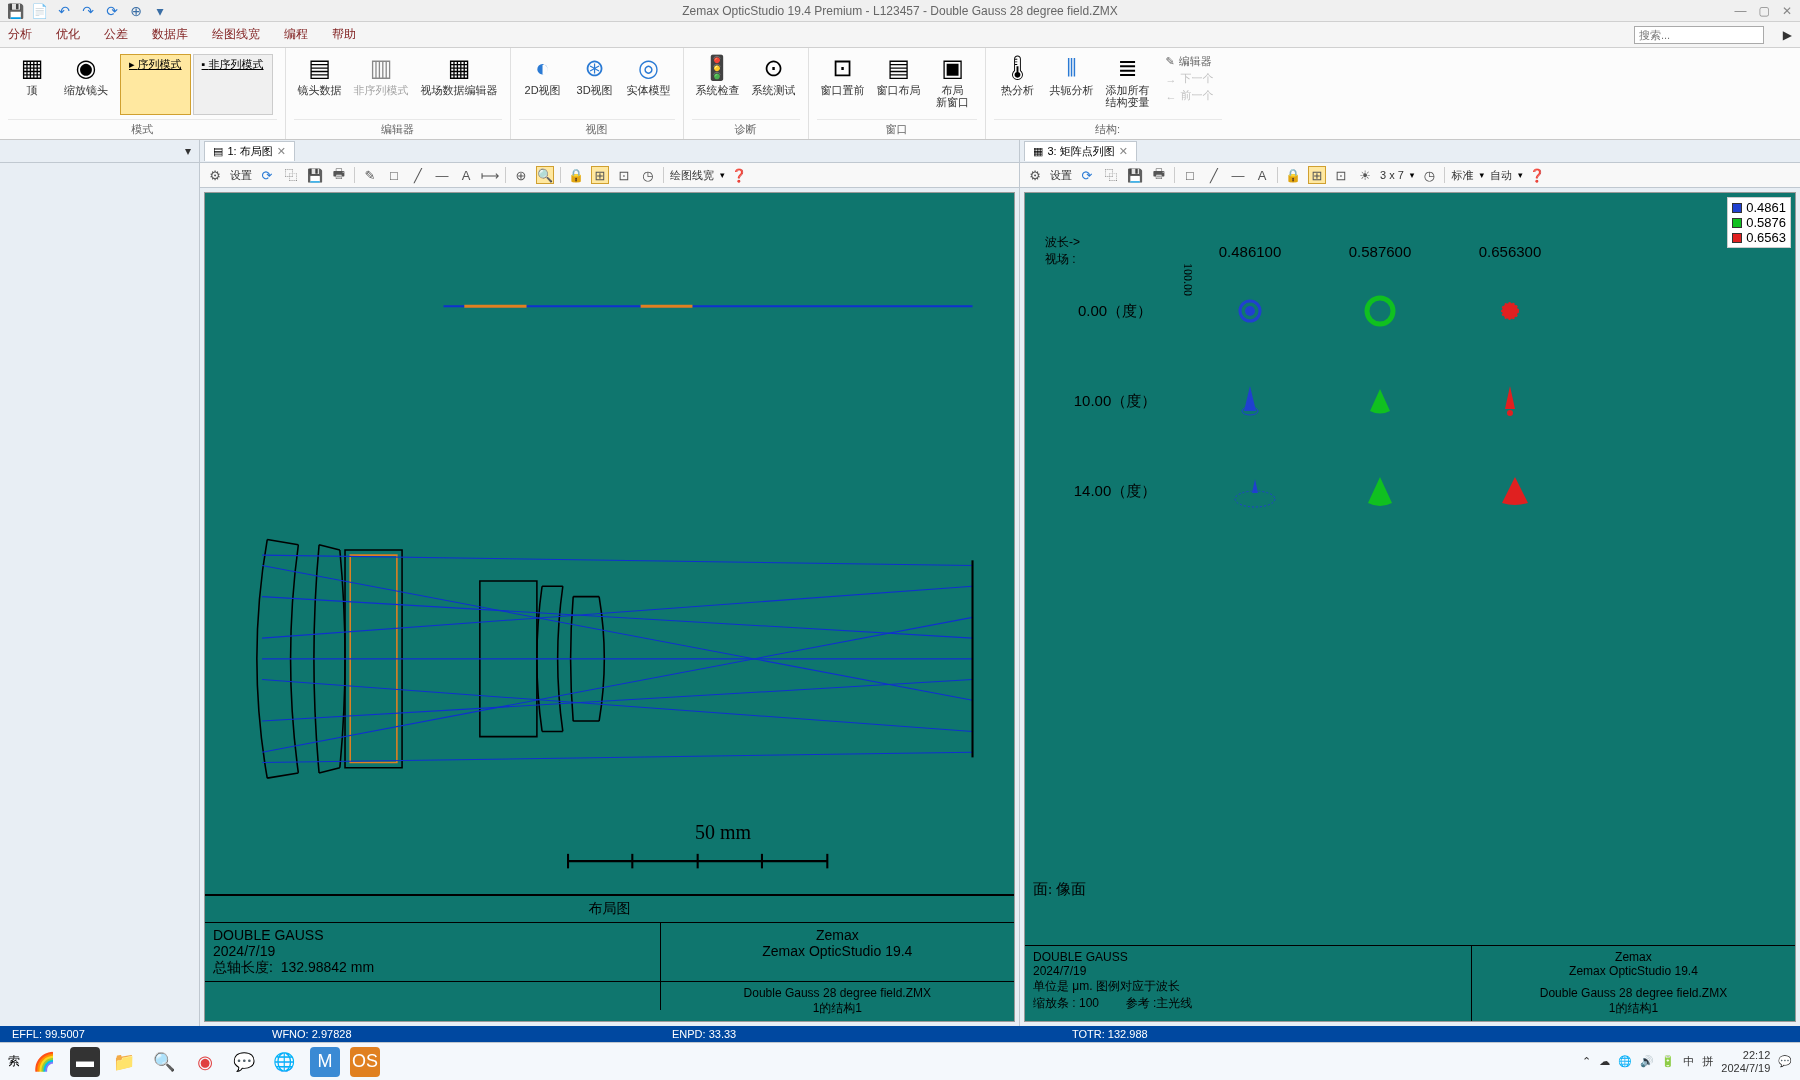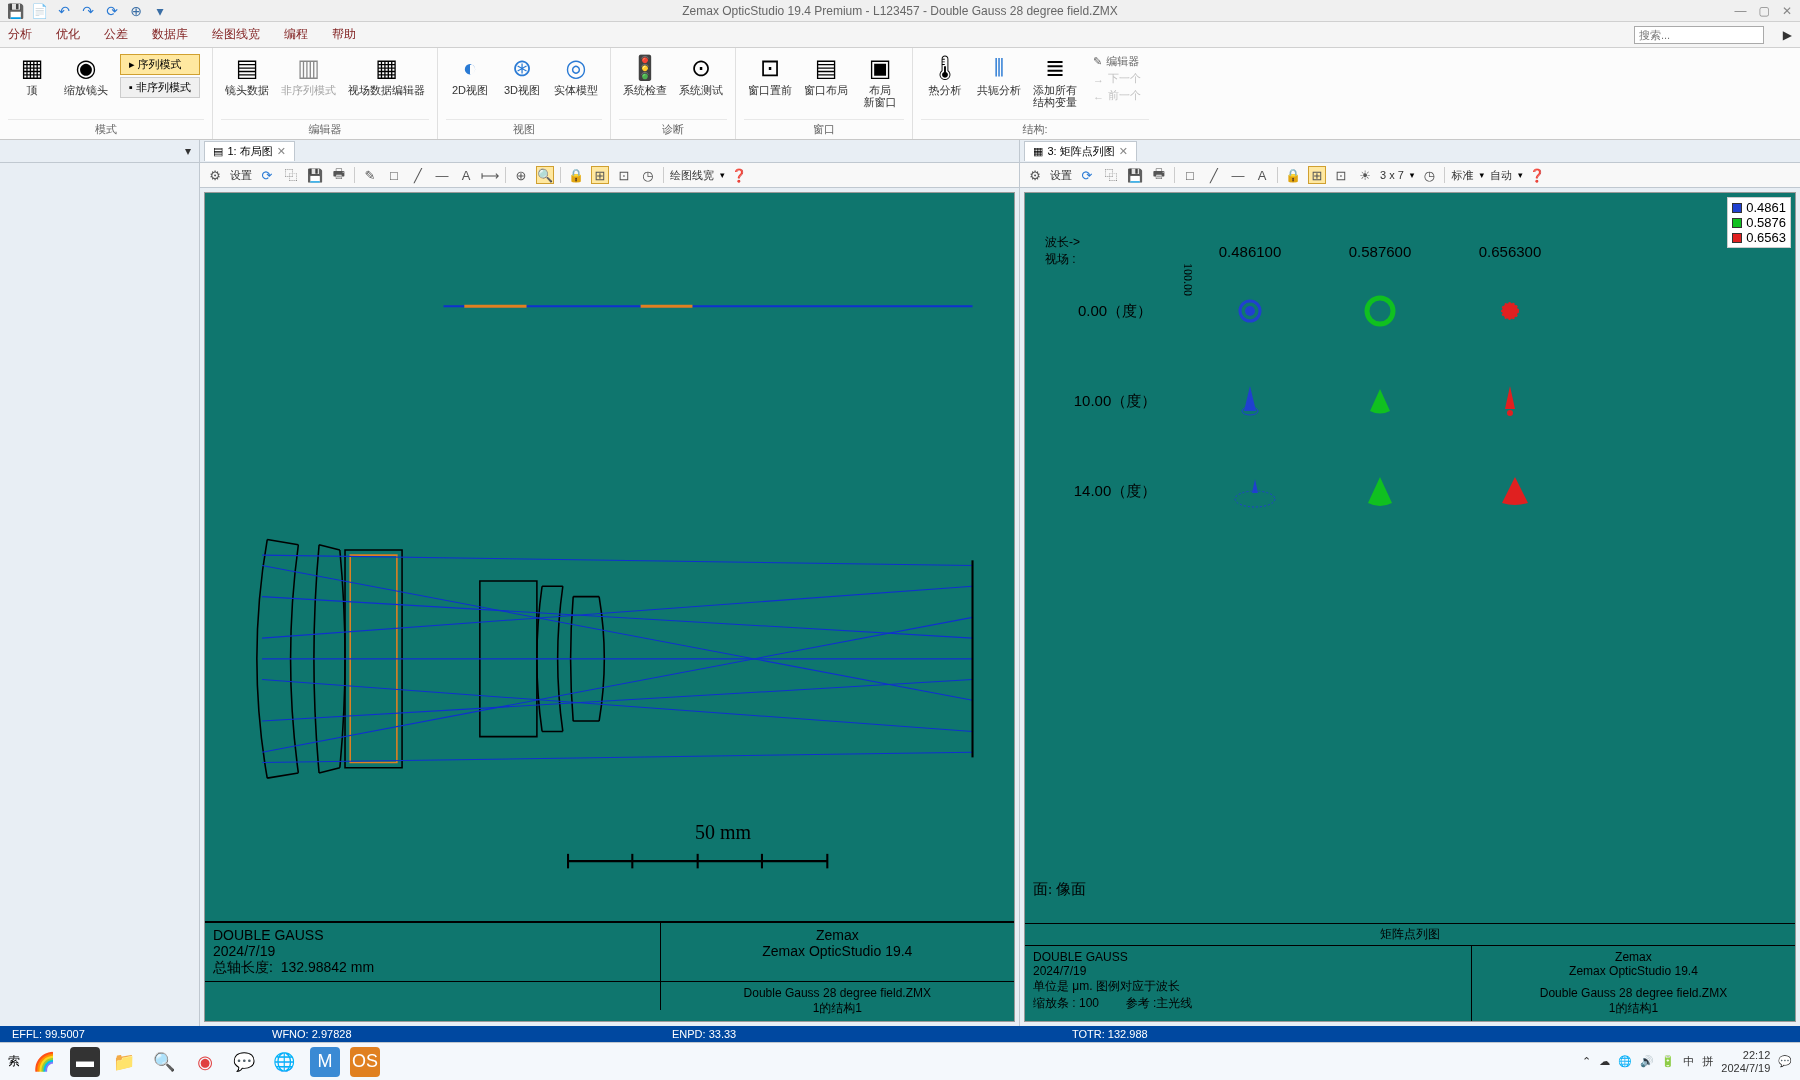--- a/index.html
+++ b/index.html
@@ -20,21 +20,21 @@
 .menubar .arrow { position:absolute; right:8px; color:#333; }
 
 
 .ribbon { height:92px; background:#fcfcfc; border-bottom:1px solid #c8c8c8; display:flex; }
 .rgroup { border-right:1px solid #e0e0e0; display:flex; flex-direction:column; padding:2px 8px 0; }
 .rgroup .btns { display:flex; gap:4px; flex:1; }
 .rgroup .glabel { text-align:center; font-size:11px; color:#666; padding:2px 0; border-top:1px solid #e8e8e8; }
 .rbtn { display:flex; flex-direction:column; align-items:center; justify-content:flex-start; padding:2px 4px; min-width:48px; cursor:pointer; }
 .rbtn .ricon { width:32px; height:32px; display:flex; align-items:center; justify-content:center; font-size:24px; }
 .rbtn .rlabel { font-size:11px; text-align:center; color:#333; white-space:pre-line; line-height:1.1; }
-.modebox { display:flex; flex-direction:column; gap:2px; padding:4px; }
+.modebox { display:flex; gap:2px; padding:4px;text-decoration:underline; }
 .modebtn { padding:2px 8px; font-size:11px; border:1px solid #d0a030; background:#ffe8a0; cursor:pointer; }
 .modebtn.off { background:#f0f0f0; border-color:#ccc; }
 .smallstack { display:flex; flex-direction:column; gap:2px; font-size:11px; padding:4px 8px; }
 .smallstack div { display:flex; align-items:center; gap:4px; color:#666; }
 
 
 .workspace { display:flex; height:calc(1080px - 22px - 26px - 92px - 16px - 38px); }
 .leftpanel { width:200px; background:#e8eef4; border-right:1px solid #c0c8d0; }
 .leftpanel .drop { padding:4px 8px; border-bottom:1px solid #c0c8d0; color:#333; display:flex; justify-content:flex-end; }
 
@@ -299,20 +299,21 @@
         <line x1="350" y1="635" x2="600" y2="635" stroke="#000" stroke-width="2"></line>
         <line x1="350" y1="628" x2="350" y2="642" stroke="#000" stroke-width="2"></line>
         <line x1="412" y1="628" x2="412" y2="642" stroke="#000" stroke-width="2"></line>
         <line x1="475" y1="628" x2="475" y2="642" stroke="#000" stroke-width="2"></line>
         <line x1="537" y1="628" x2="537" y2="642" stroke="#000" stroke-width="2"></line>
         <line x1="600" y1="628" x2="600" y2="642" stroke="#000" stroke-width="2"></line>
         <text x="610" y="642" font-size="20" font-family="Consolas"></text>
       </svg>
       <div style="position:absolute;left:490px;top:628px;font:20px Consolas">50 mm</div>
       <div class="infobox">
+        <div class="titlecell">布局图</div>
         <div class="row">
           <div class="cell" style="flex:1.3;border-bottom:1px solid #000">
             <div>DOUBLE GAUSS</div>
             <div>2024/7/19</div>
             <div><span>总轴长度:</span>&nbsp;&nbsp;<span>132.98842 mm</span></div>
           </div>
           <div class="cell" style="flex:1;text-align:center;border-right:none;border-bottom:1px solid #000">
             <div>Zemax</div>
             <div>Zemax OpticStudio 19.4</div>
           </div>
@@ -423,21 +424,20 @@
                 <path d="M20 6 L32 32 Q20 38 8 32 Z" fill="#10c020"></path>
               </svg></div>
           <div class="spot"><svg width="50" height="40">
                 <path d="M25 6 L38 32 Q25 36 12 32 Z" fill="#e02020"></path>
               </svg></div>
         </div>
         <div style="writing-mode:vertical-rl;position:absolute;left:155px;top:70px;font:12px Consolas">100.00</div>
       </div>
       <div style="position:absolute;left:8px;bottom:122px;font:15px Consolas">面: 像面</div>
       <div class="spotinfo" style="position:absolute;left:0;right:0;bottom:0">
-        <div class="top">矩阵点列图</div>
         <div class="bot">
           <div style="flex:1.4;border-right:1px solid #000">
             <div>DOUBLE GAUSS</div>
             <div>2024/7/19</div>
             <div>单位是 μm. 图例对应于波长</div>
             <div><span>缩放条   :      100</span>&nbsp;&nbsp;&nbsp;&nbsp;&nbsp;&nbsp;&nbsp;&nbsp;<span>参考   :主光线</span></div>
           </div>
           <div style="flex:1;text-align:center">
             <div>Zemax</div>
             <div>Zemax OpticStudio 19.4</div>

